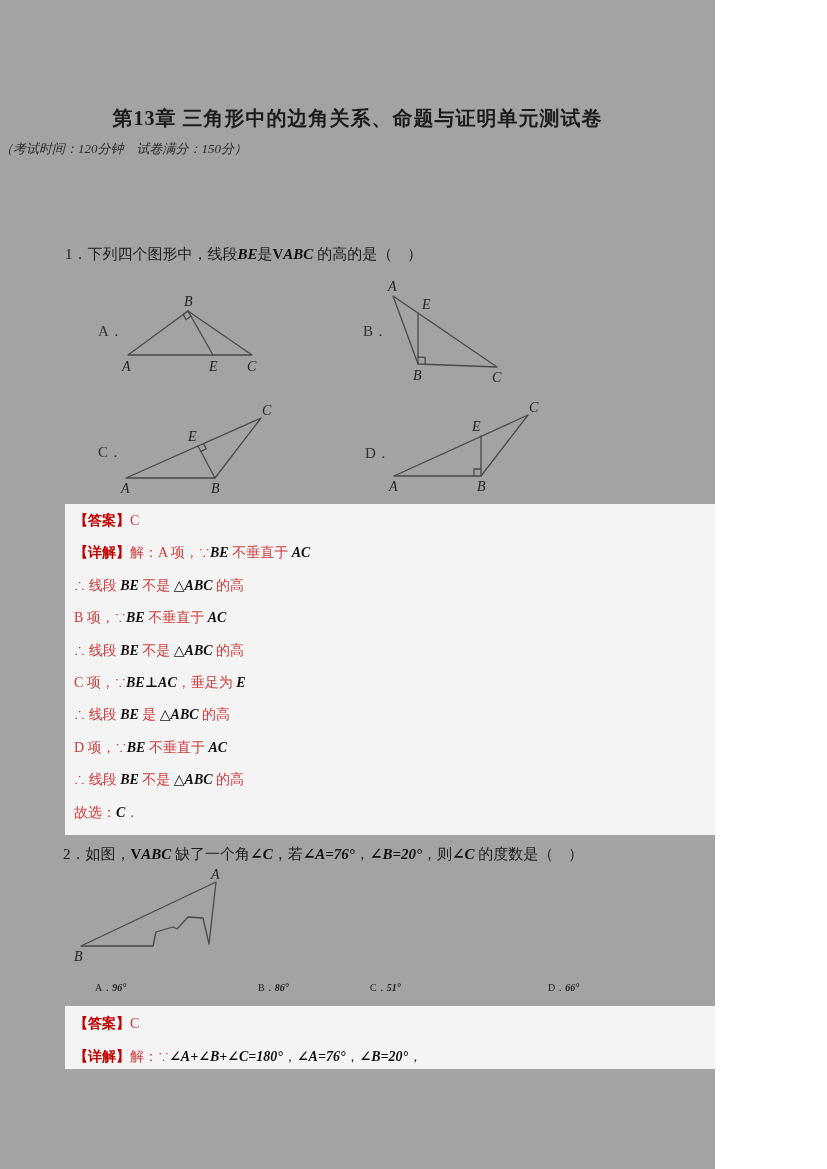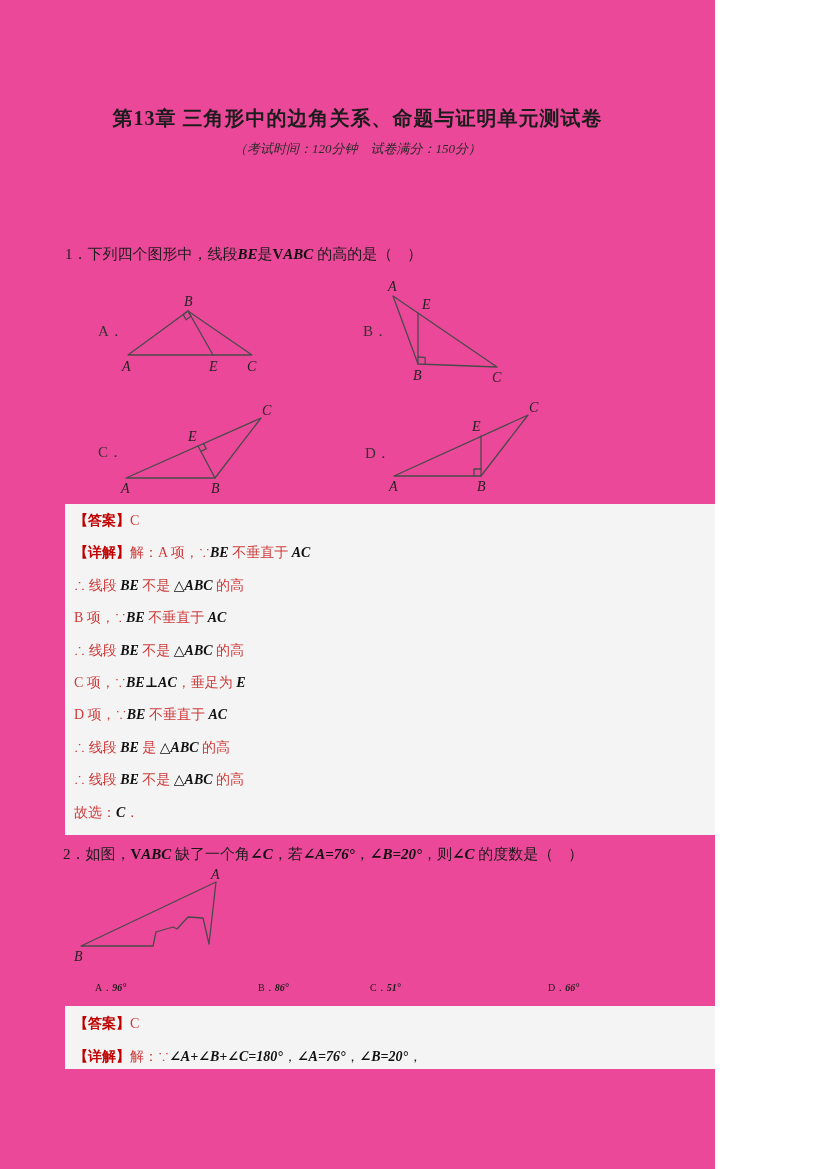--- a/index.html
+++ b/index.html
@@ -1,27 +1,27 @@
 <!DOCTYPE html>
 <html><head>
 <meta charset="utf-8">
 <style>
   html,body { margin:0; padding:0; background:#ffffff; }
   .page {
-    position:relative; width:715px; height:1169px; background:#ec4899;
+    position:relative; width:715px; height:1169px; background:#a3a3a3;
     font-family:"Liberation Serif","DejaVu Serif",serif; color:#1c1c1c;
     overflow:hidden;
   }
   .abs { position:absolute; }
   .doc-title {
     top:105px; left:0; width:100%; text-align:center;
     font-size:20px; font-weight:bold; letter-spacing:1px;
   }
   .doc-subtitle {
-    top:140px; left:0; width:100%; text-align:center;
+    top:140px; left:0; width:100%; 
     font-size:13px; font-style:italic; color:#2a2a2a;
   }
   .section-heading {
     top:176px; left:65px; width:700px;
     font-size:15px; line-height:33px;
   }
   .stem { font-size:15px; line-height:22px; white-space:nowrap; }
   .q1-stem { top:243px; left:65px; }
   .q2-stem { top:843px; left:63px; }
   .fig-letter { font-size:15px; color:#333; }
@@ -104,22 +104,22 @@
     <text x="91" y="88">B</text>
   </svg>
 
   <div class="abs ans-block ans-q1">
     <div class="ans-line"><span class="sg-rb">【答案】</span><span class="sg-r">C</span></div>
     <div class="ans-line"><span class="sg-rb">【详解】</span><span class="sg-r">解：A 项，∵</span><span class="sg-m">BE</span><span class="sg-r"> 不垂直于 </span><span class="sg-m">AC</span></div>
     <div class="ans-line"><span class="sg-r">∴ 线段 </span><span class="sg-m">BE</span><span class="sg-r"> 不是 </span><span class="sg-m">△ABC</span><span class="sg-r"> 的高</span></div>
     <div class="ans-line"><span class="sg-r">B 项，∵</span><span class="sg-m">BE</span><span class="sg-r"> 不垂直于 </span><span class="sg-m">AC</span></div>
     <div class="ans-line"><span class="sg-r">∴ 线段 </span><span class="sg-m">BE</span><span class="sg-r"> 不是 </span><span class="sg-m">△ABC</span><span class="sg-r"> 的高</span></div>
     <div class="ans-line"><span class="sg-r">C 项，∵</span><span class="sg-m">BE⊥AC</span><span class="sg-r">，垂足为 </span><span class="sg-m">E</span></div>
+    <div class="ans-line"><span class="sg-r">∴ 线段 </span><span class="sg-m">BE</span><span class="sg-r"> 是 </span><span class="sg-m">△ABC</span><span class="sg-r"> 的高</span></div>
     <div class="ans-line"><span class="sg-r">D 项，∵</span><span class="sg-m">BE</span><span class="sg-r"> 不垂直于 </span><span class="sg-m">AC</span></div>
-    <div class="ans-line"><span class="sg-r">∴ 线段 </span><span class="sg-m">BE</span><span class="sg-r"> 是 </span><span class="sg-m">△ABC</span><span class="sg-r"> 的高</span></div>
     <div class="ans-line"><span class="sg-r">∴ 线段 </span><span class="sg-m">BE</span><span class="sg-r"> 不是 </span><span class="sg-m">△ABC</span><span class="sg-r"> 的高</span></div>
     <div class="ans-line"><span class="sg-r">故选：</span><span class="sg-m">C</span><span class="sg-r">．</span></div>
   </div>
 
   <div class="abs stem q2-stem"><span class="sg-p">2．如图，</span><span class="sg-b">V</span><span class="sg-m">ABC</span><span class="sg-p"> 缺了一个角</span><span class="sg-m">∠C</span><span class="sg-p">，若</span><span class="sg-m">∠A=76°</span><span class="sg-p">，</span><span class="sg-m">∠B=20°</span><span class="sg-p">，则</span><span class="sg-m">∠C</span><span class="sg-p"> 的度数是（　）</span></div>
 
   <svg class="abs figure" style="top:868px;left:70px;" width="170" height="100" viewBox="0 0 170 100">
     <polyline points="83,78 86,64 103,59 107,61 118,49 133,50 139,76 146,14 11,78 83,78"></polyline>
     <text x="141" y="11">A</text>
     <text x="4" y="93">B</text>

